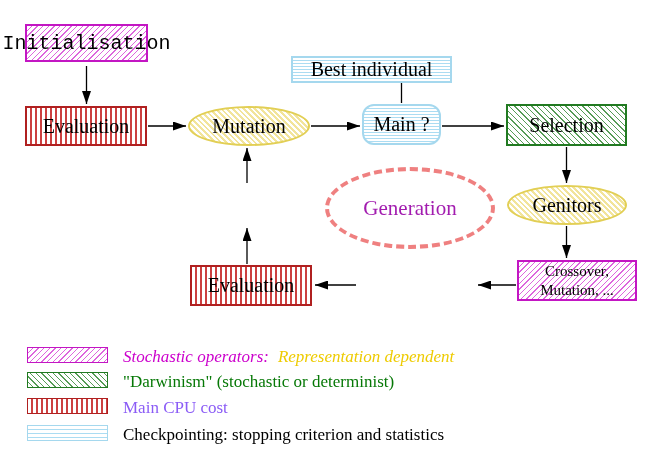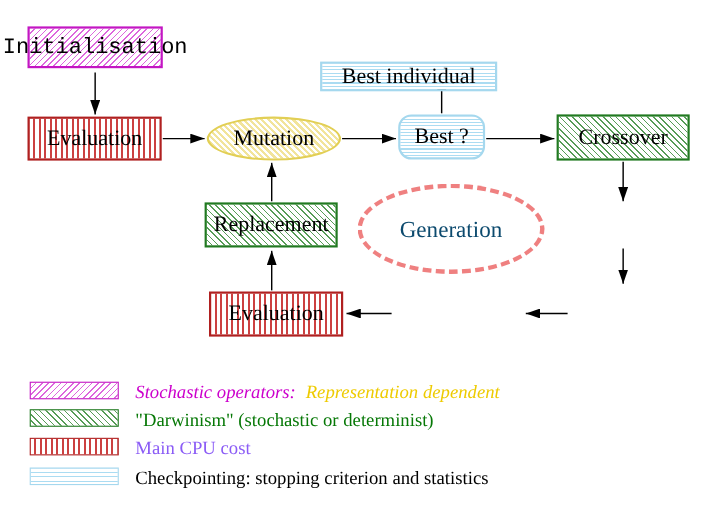--- a/index.html
+++ b/index.html
@@ -27,21 +27,21 @@
   
   #n-init        { left:25px;  top:24px;  width:123px; height:38px;font-family:Liberation Mono, monospace; }
   #n-eval1       { left:25px;  top:106px; width:122px; height:40px; }
   #n-parents     { left:188px; top:106px; width:122px; height:40px; }
   #n-best        { left:291px; top:56px;  width:161px; height:27px; }
   #n-stop        { left:362px; top:104px; width:79px;  height:41px; border-radius:12px; }
   #n-selection   { left:506px; top:104px; width:121px; height:42px; }
   #n-replacement { left:186px; top:184px; width:121px; height:41px; }
   #n-generation  { left:325px; top:167px; width:170px; height:82px;
                    border:4px dashed #ef8080; border-radius:50%;
-                   color:#0c4a6e; font-size:21px; background:transparent; }
+                   color:#a21caf; font-size:21px; background:transparent; }
   #n-genitors    { left:507px; top:185px; width:120px; height:40px; }
   #n-eval2       { left:190px; top:265px; width:122px; height:41px; }
   #n-offspring   { left:357px; top:264px; width:118px; height:42px; }
   #n-crossover   { left:517px; top:260px; width:120px; height:41px;
                    flex-direction:column; font-size:15px; line-height:1.25; }
 
   
   .arrows { position:absolute; left:0; top:0; width:662px; height:471px; pointer-events:none; }
   .arrows line { stroke:#000; stroke-width:1.3; }
 
@@ -89,32 +89,36 @@
   </svg>
 
   <div id="n-init" class="node p-magenta">Initialisation</div>
 
   <div id="n-eval1" class="node p-red">Evaluation</div>
 
   <div id="n-parents" class="node p-yellow">Mutation</div>
 
   <div id="n-best" class="node p-blue">Best individual</div>
 
-  <div id="n-stop" class="node p-blue">Best ?</div>
+  <div id="n-stop" class="node p-blue">Main ?</div>
 
-  <div id="n-selection" class="node p-green">Crossover</div>
+  <div id="n-selection" class="node p-green">Selection</div>
 
-  <div id="n-replacement" class="node p-green">Replacement</div>
 
   <div id="n-generation" class="node">Generation</div>
 
+  <div id="n-genitors" class="node p-yellow">Genitors</div>
 
   <div id="n-eval2" class="node p-red">Evaluation</div>
 
 
+  <div id="n-crossover" class="node p-magenta">
+    <span>Crossover,</span>
+    <span>Mutation, ...</span>
+  </div>
 
   <div id="sw1" class="swatch sw-magenta"></div>
   <div id="lb1" class="legend-label">
     <span>Stochastic operators:</span><span class="suffix">Representation dependent</span>
   </div>
 
   <div id="sw2" class="swatch sw-green"></div>
   <div id="lb2" class="legend-label">"Darwinism" (stochastic or determinist)</div>
 
   <div id="sw3" class="swatch sw-red"></div>

